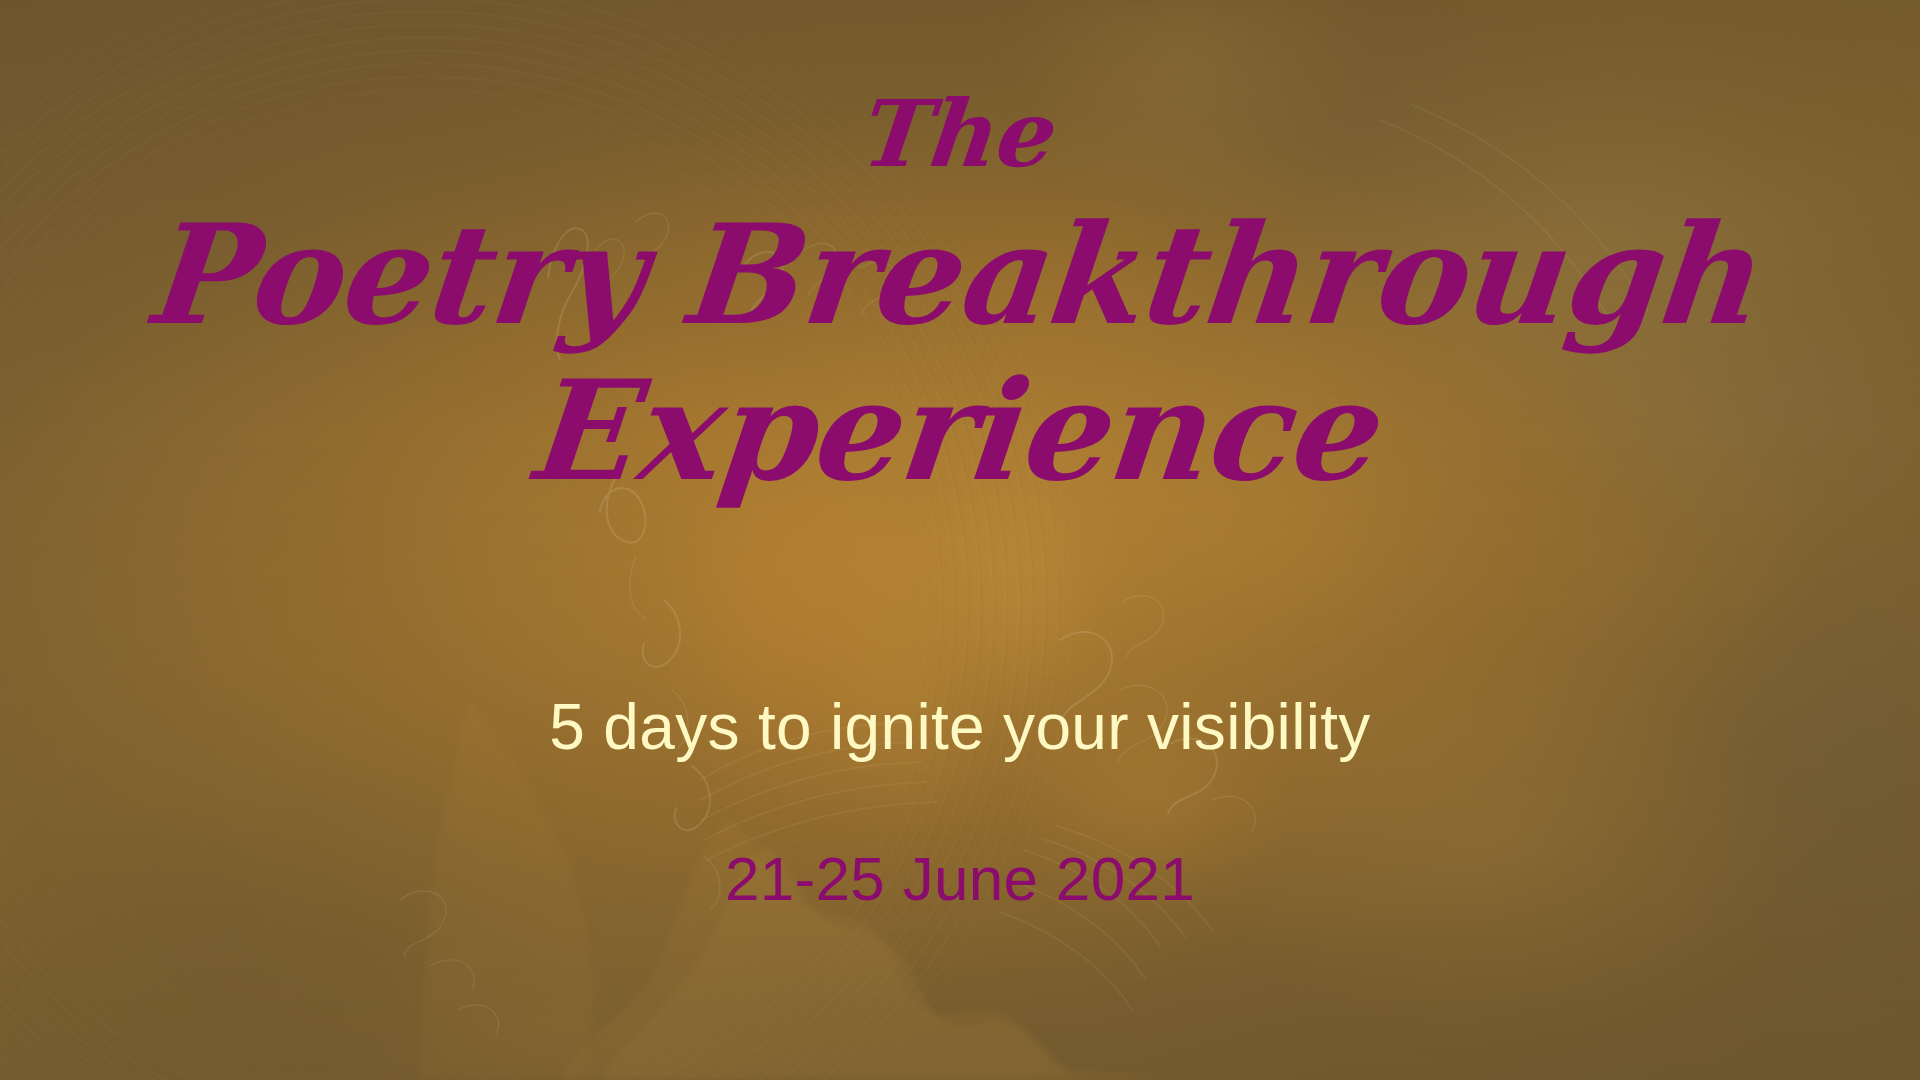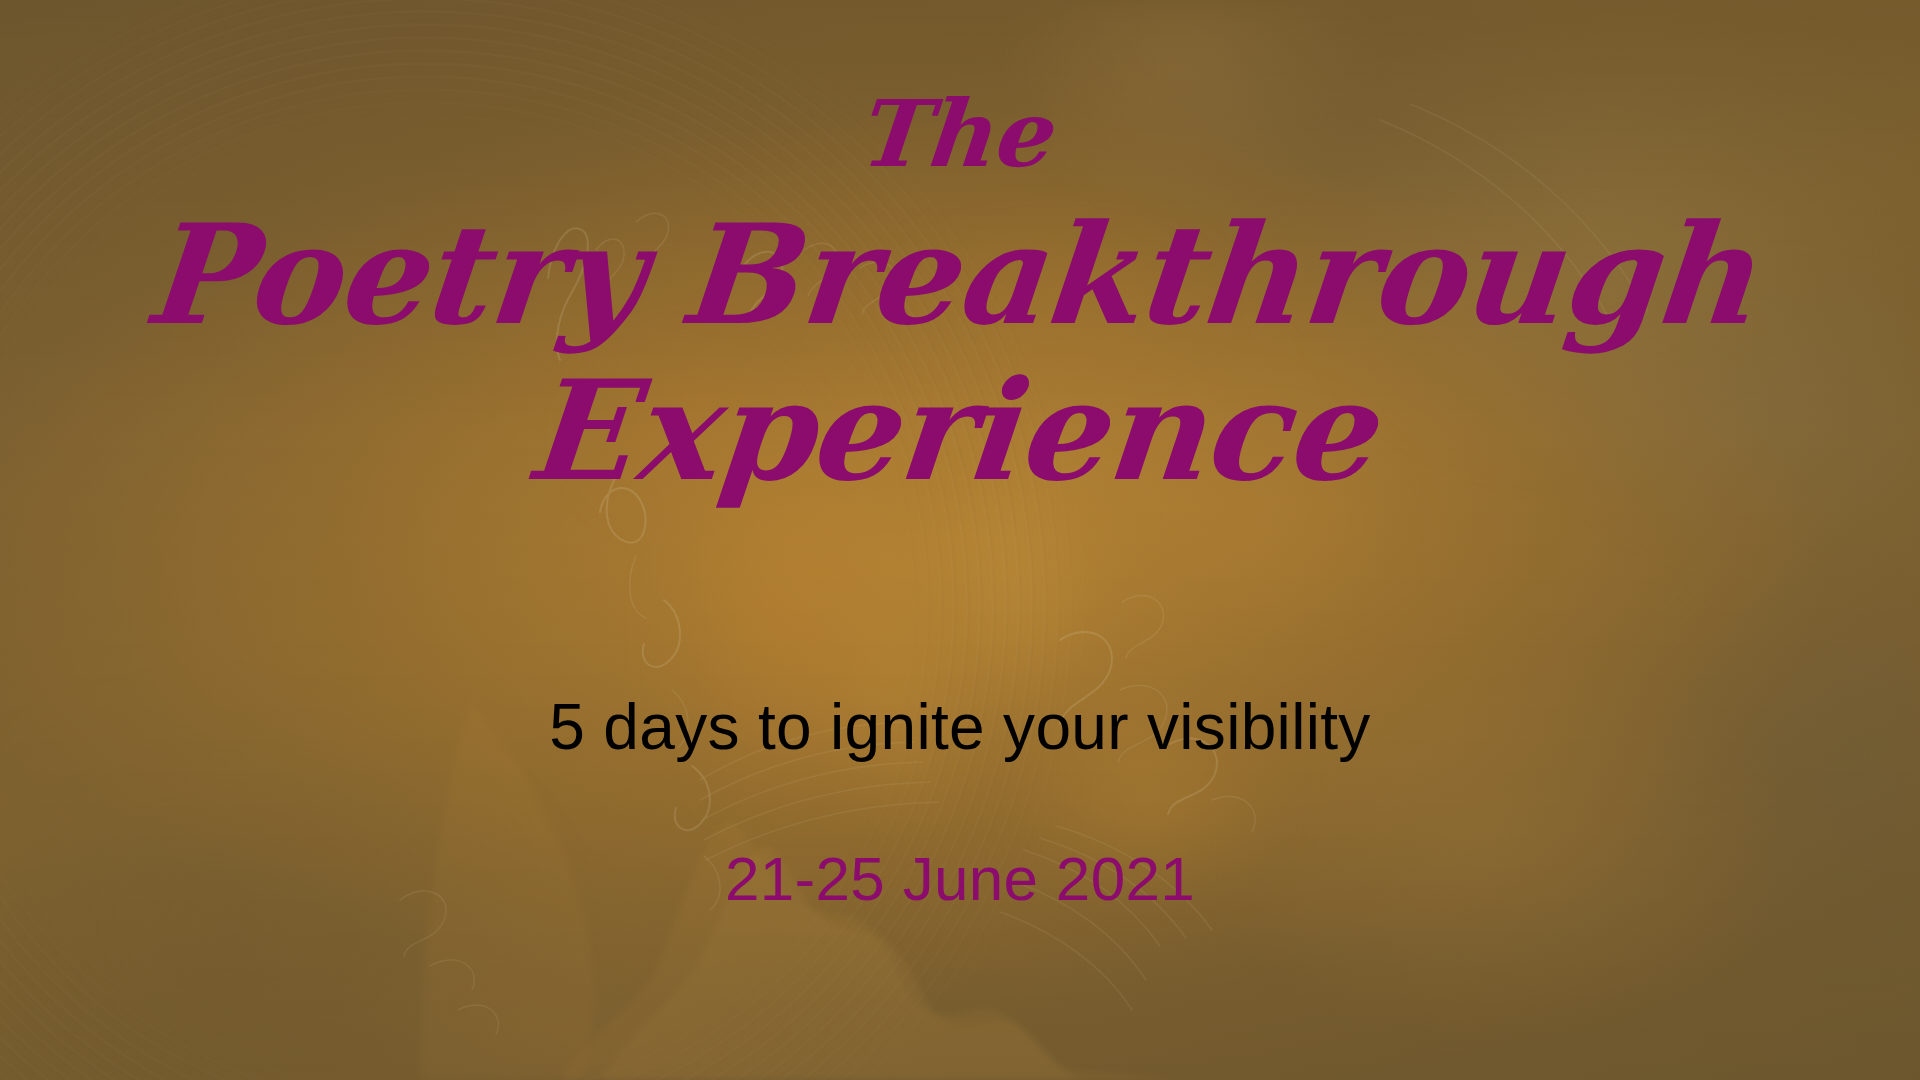--- a/index.html
+++ b/index.html
@@ -237,18 +237,18 @@
   <div class="bg-layer" id="bg-veil2"></div>
 
   <div id="content">
 
     <div class="script" id="title-the" style="color: rgb(139, 12, 109);">The</div>
 
     <div class="script" id="title-main" style="color: rgb(139, 12, 109);">Poetry Breakthrough</div>
 
     <div class="script" id="title-experience" style="color: rgb(139, 12, 109);">Experience</div>
 
-    <div id="subtitle" style="color: #000000;">5 days to ignite your visibility</div>
+    <div id="subtitle" style="color: #fef9c3;">5 days to ignite your visibility</div>
 
     <div id="event-dates" style="color: rgb(139, 12, 109); text-align: center;">21-25 June 2021</div>
 
   </div>
 </div>
 
 </body></html>

